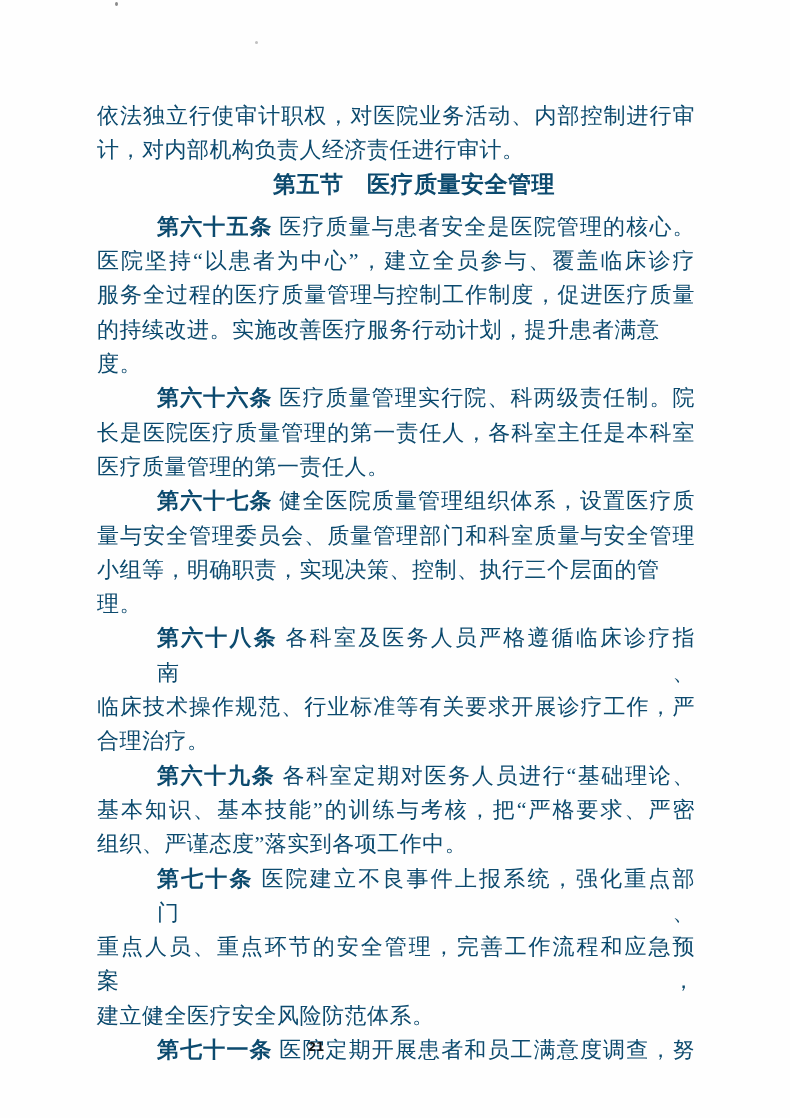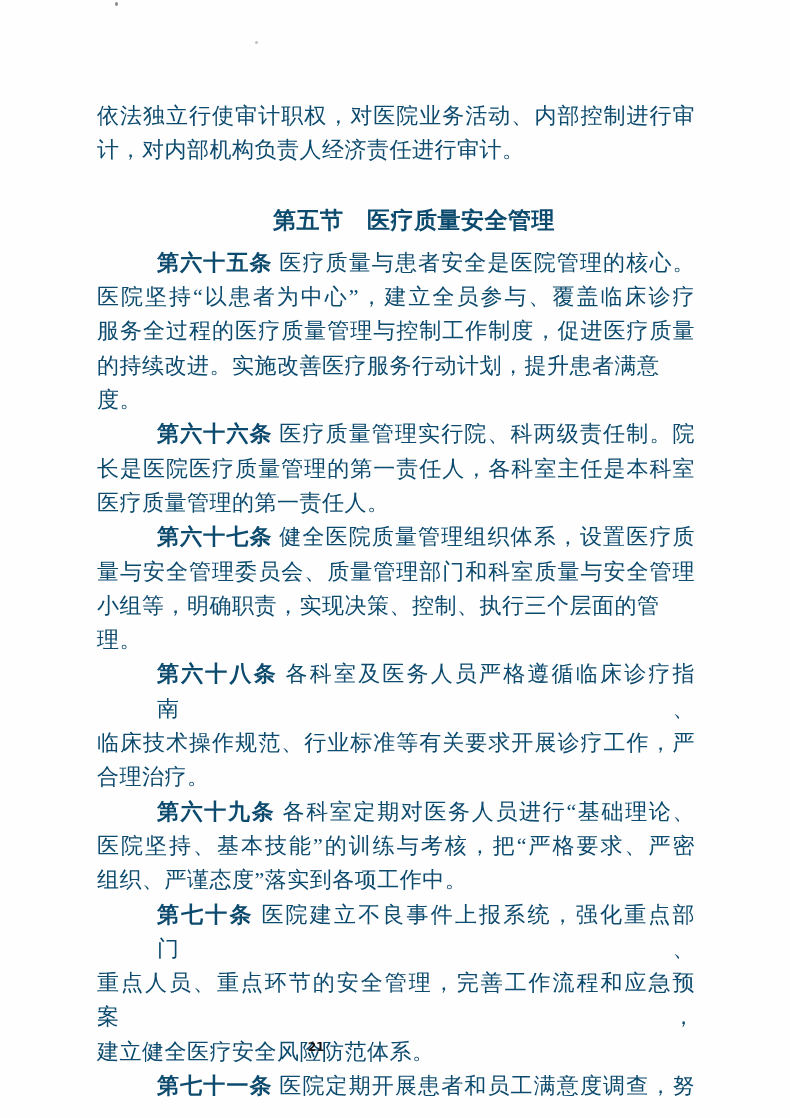--- a/index.html
+++ b/index.html
@@ -36,21 +36,20 @@
   .line.left {
     text-align: left;
     text-align-last: left;
   }
   .line.heading {
     text-align: center;
     text-align-last: center;
     font-weight: bold;
     font-size: 23px;
     padding-left: 36px;
-    margin-top: 36px;
     margin-bottom: 8px;
   }
   .line.indent {
     padding-left: 60px;
   }
   .bold {
     font-weight: bold;
   }
   .page-number {
     position: absolute;
@@ -87,21 +86,21 @@
       <div class="line justify indent"><span class="bold">第六十六条 </span><span>医疗质量管理实行院、科两级责任制。院</span></div>
       <div class="line justify"><span>长是医院医疗质量管理的第一责任人，各科室主任是本科室</span></div>
       <div class="line left"><span>医疗质量管理的第一责任人。</span></div>
       <div class="line justify indent"><span class="bold">第六十七条 </span><span>健全医院质量管理组织体系，设置医疗质</span></div>
       <div class="line justify"><span>量与安全管理委员会、质量管理部门和科室质量与安全管理</span></div>
       <div class="line left"><span>小组等，明确职责，实现决策、控制、执行三个层面的管理。</span></div>
       <div class="line justify indent"><span class="bold">第六十八条 </span><span>各科室及医务人员严格遵循临床诊疗指南、</span></div>
       <div class="line justify"><span>临床技术操作规范、行业标准等有关要求开展诊疗工作，严</span></div>
       <div class="line left"><span>合理治疗。</span></div>
       <div class="line justify indent"><span class="bold">第六十九条 </span><span>各科室定期对医务人员进行“基础理论、</span></div>
-      <div class="line justify"><span>医院坚持、基本技能”的训练与考核，把“严格要求、严密</span></div>
+      <div class="line justify"><span>基本知识、基本技能”的训练与考核，把“严格要求、严密</span></div>
       <div class="line left"><span>组织、严谨态度”落实到各项工作中。</span></div>
       <div class="line justify indent"><span class="bold">第七十条 </span><span>医院建立不良事件上报系统，强化重点部门、</span></div>
       <div class="line justify"><span>重点人员、重点环节的安全管理，完善工作流程和应急预案，</span></div>
       <div class="line left"><span>建立健全医疗安全风险防范体系。</span></div>
       <div class="line justify indent"><span class="bold">第七十一条 </span><span>医院定期开展患者和员工满意度调查，努</span></div>
     </div>
   <div class="page-number">21</div>
 </div>
 
 </body></html>

